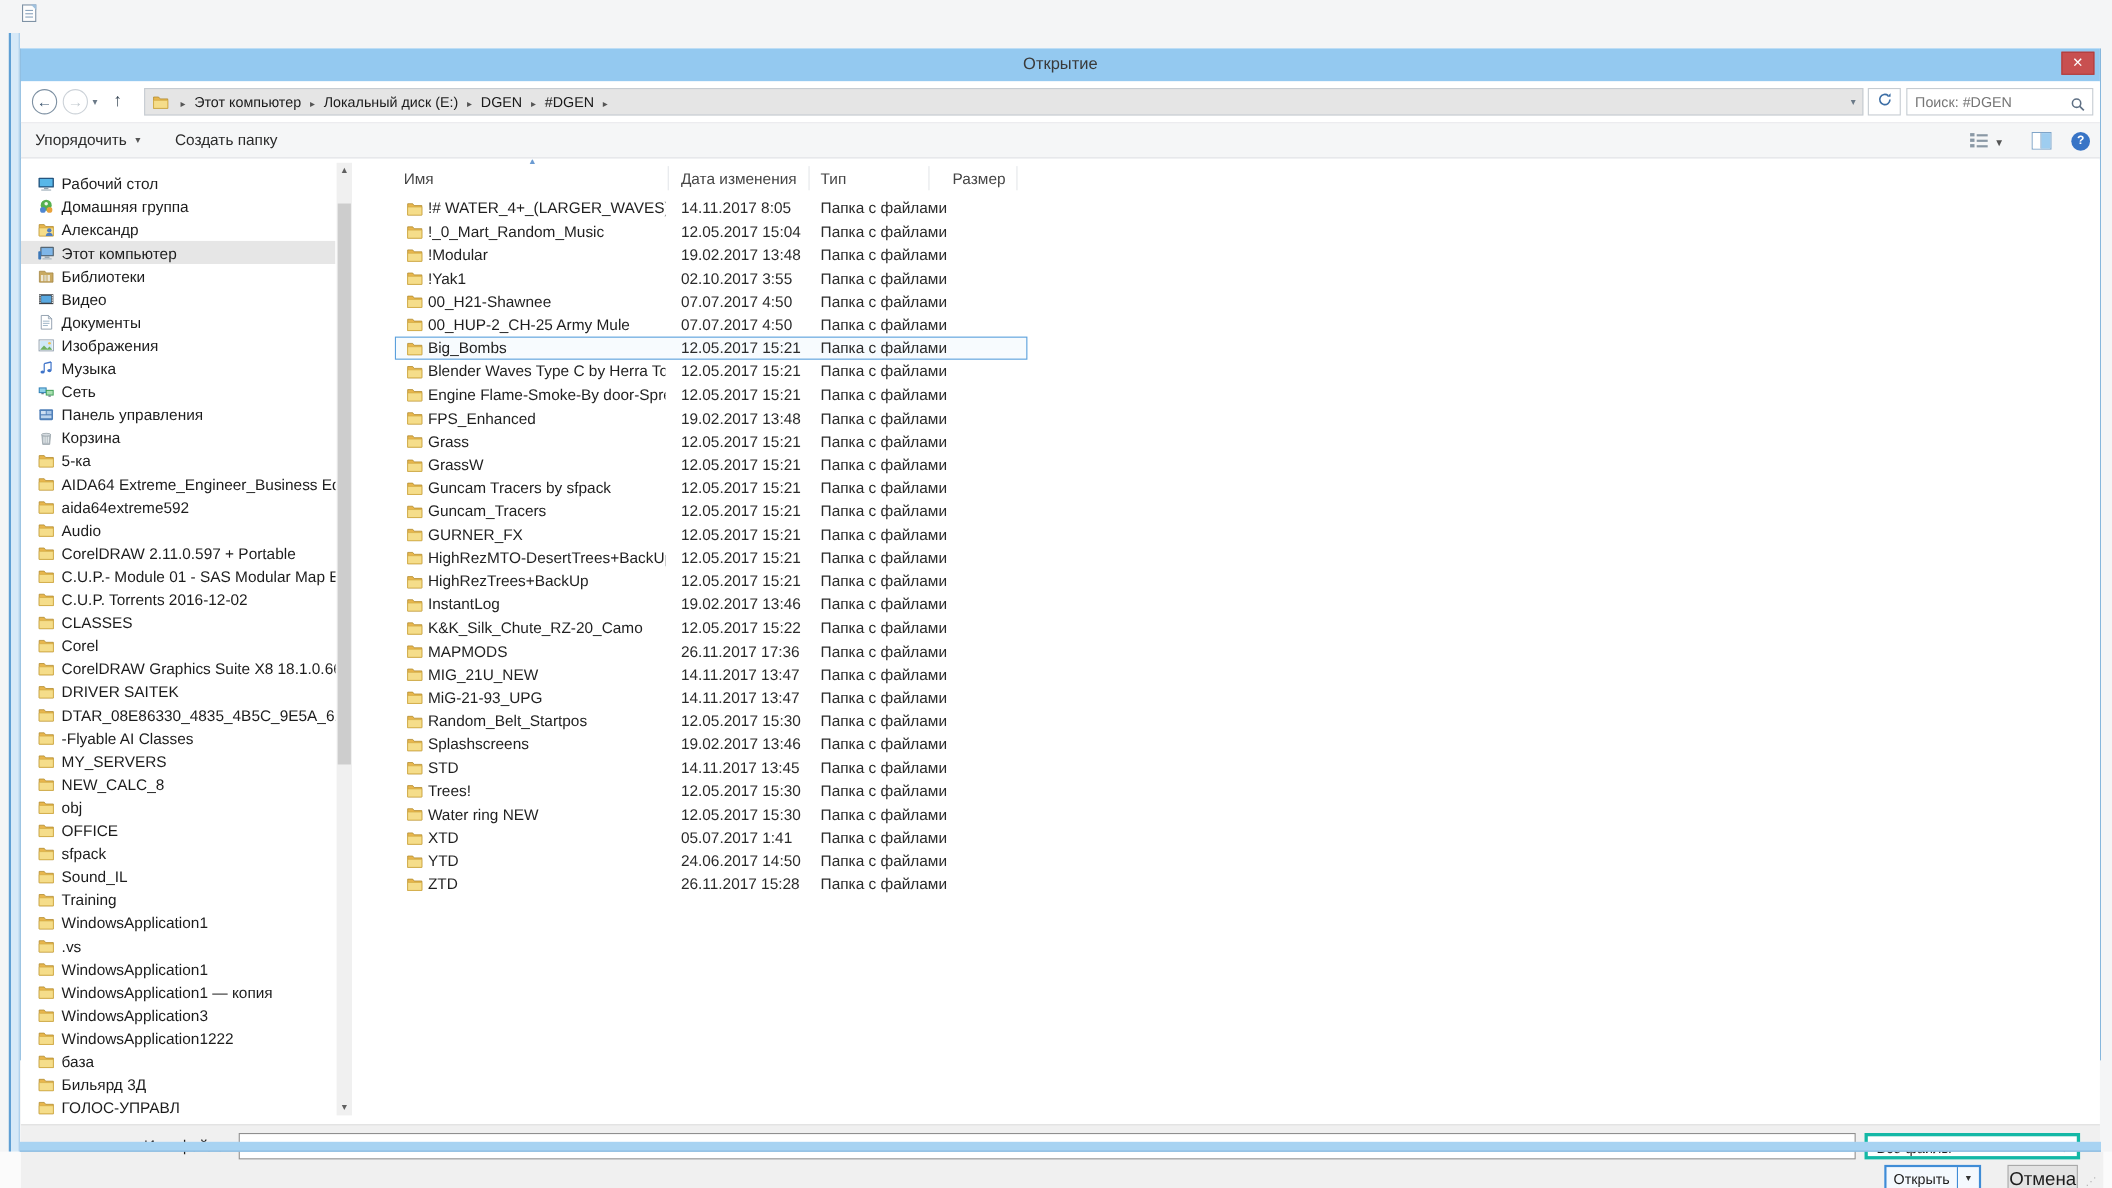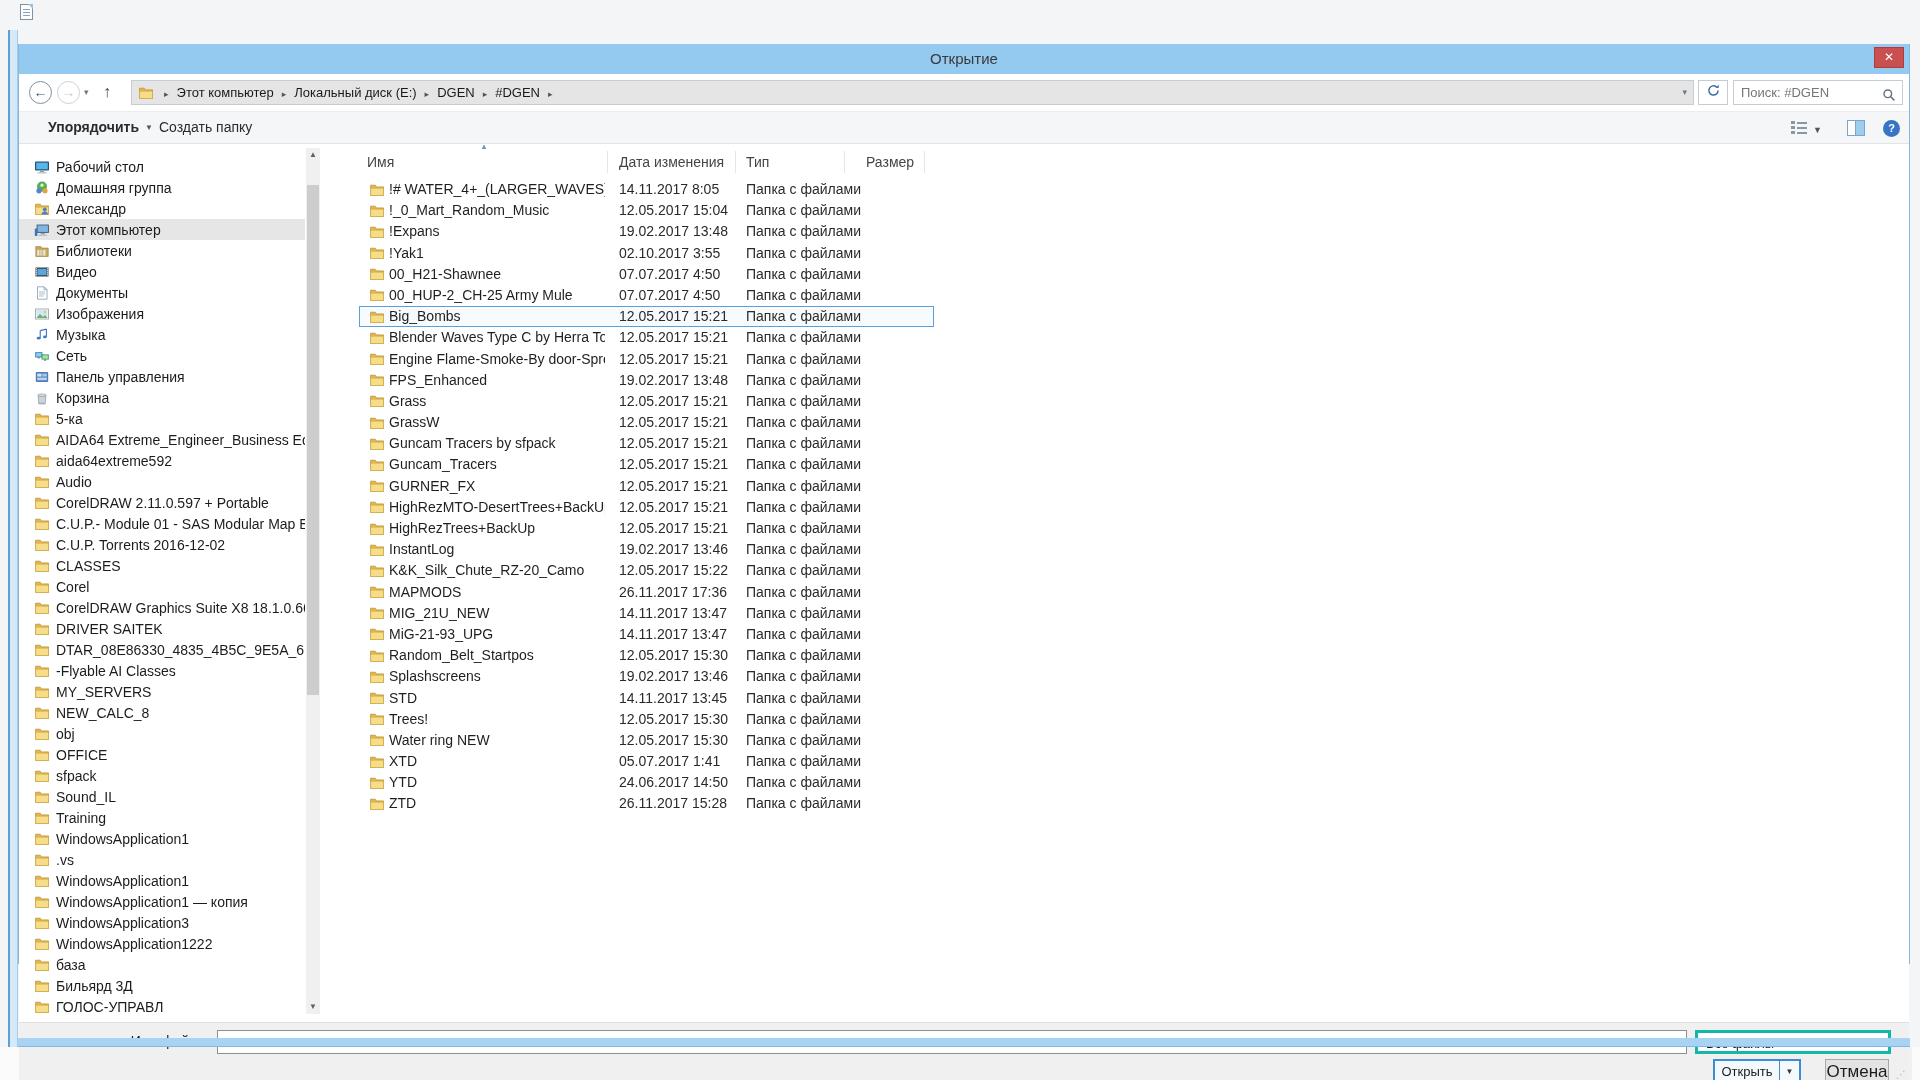--- a/index.html
+++ b/index.html
@@ -44,21 +44,21 @@
   .refresh-btn{position:absolute;left:1679px;top:6px;width:30px;height:25px;border:1px solid #c6ccd2;
     background:#fff;text-align:center;line-height:23px;color:#3c6ea5;font-size:14px;}
   .search-field{position:absolute;left:1714px;top:6px;width:170px;height:25px;background:#fff;
     border:1px solid #c6ccd2;font-size:13px;color:#767676;line-height:23px;padding-left:7px;}
   .search-glass{position:absolute;right:6px;top:5px;}
 
   
   .toolbar{position:absolute;left:0;top:67px;right:0;height:33px;background:#f5f6f7;
     border-top:1px solid #ebecee;border-bottom:1px solid #e2e3e5;font-size:14px;color:#2b2b2b;}
   .tool-item{position:absolute;top:0;line-height:31px;}
-  .organize{left:29px;font-weight:bold;}
+  .organize{left:13px;}
   .newfolder{left:140px;}
   .dd-arrow{font-size:8px;color:#555;margin-left:6px;vertical-align:2px;}
   .view-icon{position:absolute;left:1772px;top:9px;width:16px;height:14px;}
   .view-icon i{position:absolute;left:0;width:4px;height:3px;background:#8a98a5;}
   .view-icon b{position:absolute;left:6px;width:10px;height:1.6px;background:#8a98a5;}
   .view-dd{position:absolute;left:1794px;top:13px;font-size:9px;color:#555;}
   .pane-icon{position:absolute;left:1828px;top:8px;width:18px;height:16px;border:1px solid #7fa4c8;background:#fff;}
   .pane-icon:before{content:"";position:absolute;left:0;top:0;width:7px;height:14px;background:#fff;border-right:1px solid #7fa4c8;}
   .pane-icon:after{content:"";position:absolute;right:0;top:0;width:8px;height:14px;background:#9ecdf0;}
   .help-icon{position:absolute;left:1864px;top:8px;width:17px;height:17px;border-radius:50%;
@@ -640,21 +640,21 @@
                 </svg></span>
               <span class="fname">!_0_Mart_Random_Music</span>
               <span class="fdate">12.05.2017 15:04</span>
               <span class="ftype">Папка с файлами</span>
             </div>
             <div class="frow">
               <span class="ficon"><svg width="16" height="16" viewBox="0 0 16 16">
                   <path d="M1.6 3.2h4.6l1.3 1.7h7v8.6H1.6z" fill="#e8b64d" stroke="#b08a2e" stroke-width="0.7"></path>
                   <path d="M1.6 6.2h12.9v7.3H1.6z" fill="#f5dd8a" stroke="#cfa83e" stroke-width="0.6"></path>
                 </svg></span>
-              <span class="fname">!Expans</span>
+              <span class="fname">!Modular</span>
               <span class="fdate">19.02.2017 13:48</span>
               <span class="ftype">Папка с файлами</span>
             </div>
             <div class="frow">
               <span class="ficon"><svg width="16" height="16" viewBox="0 0 16 16">
                   <path d="M1.6 3.2h4.6l1.3 1.7h7v8.6H1.6z" fill="#e8b64d" stroke="#b08a2e" stroke-width="0.7"></path>
                   <path d="M1.6 6.2h12.9v7.3H1.6z" fill="#f5dd8a" stroke="#cfa83e" stroke-width="0.6"></path>
                 </svg></span>
               <span class="fname">!Yak1</span>
               <span class="fdate">02.10.2017 3:55</span>

